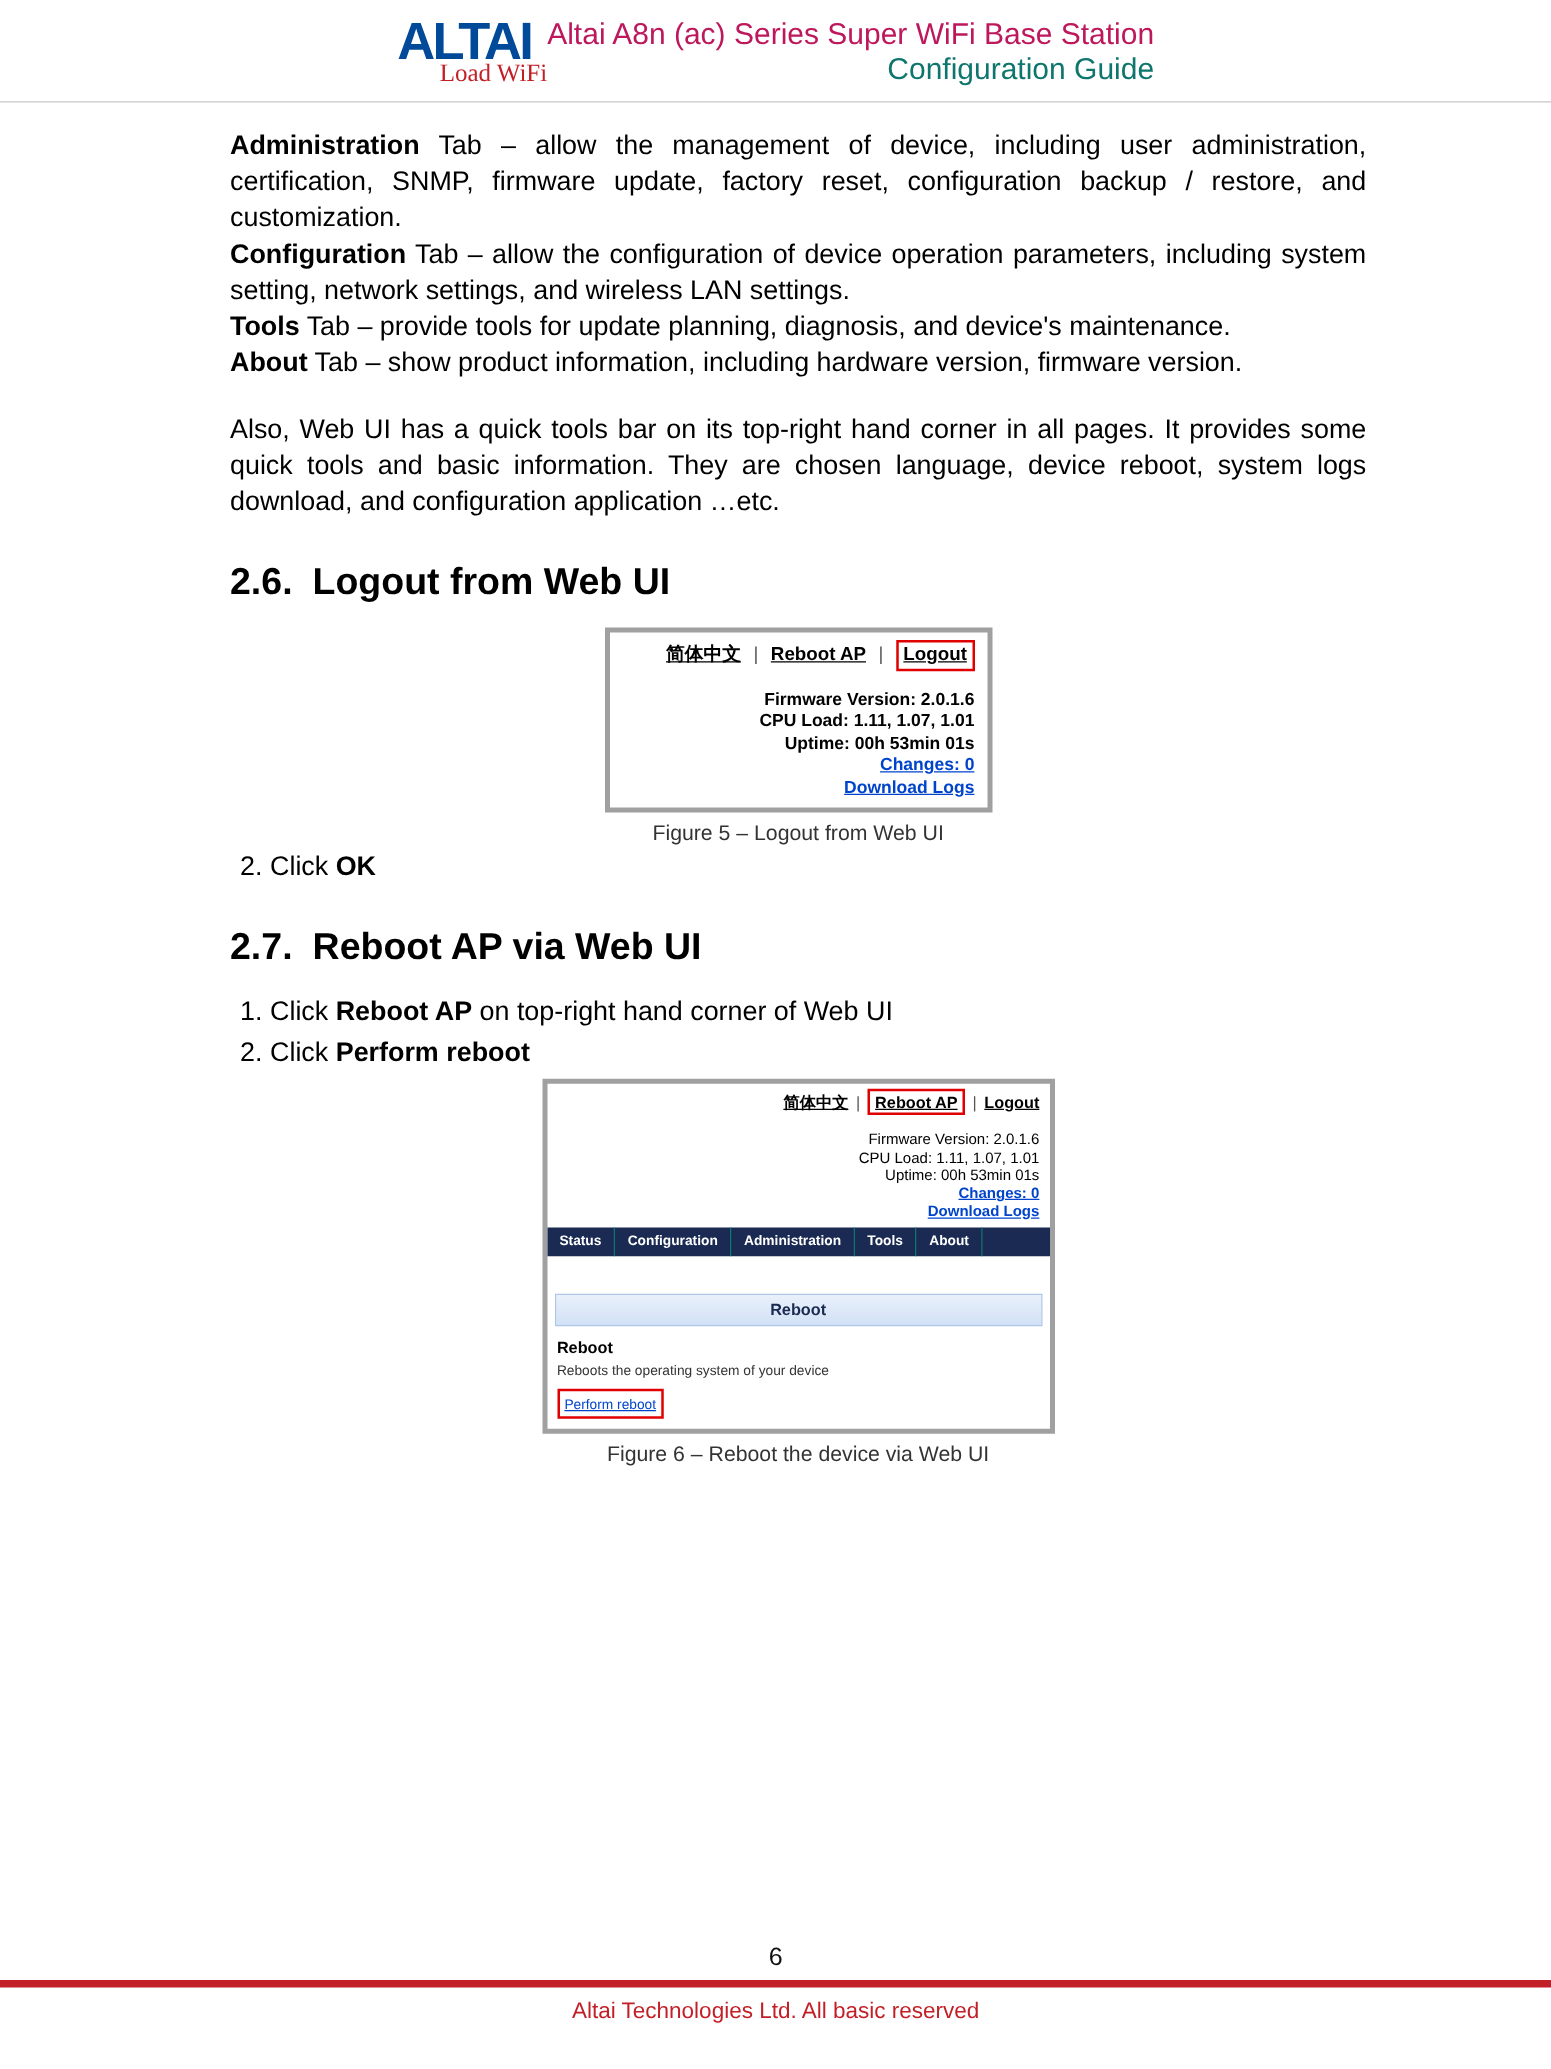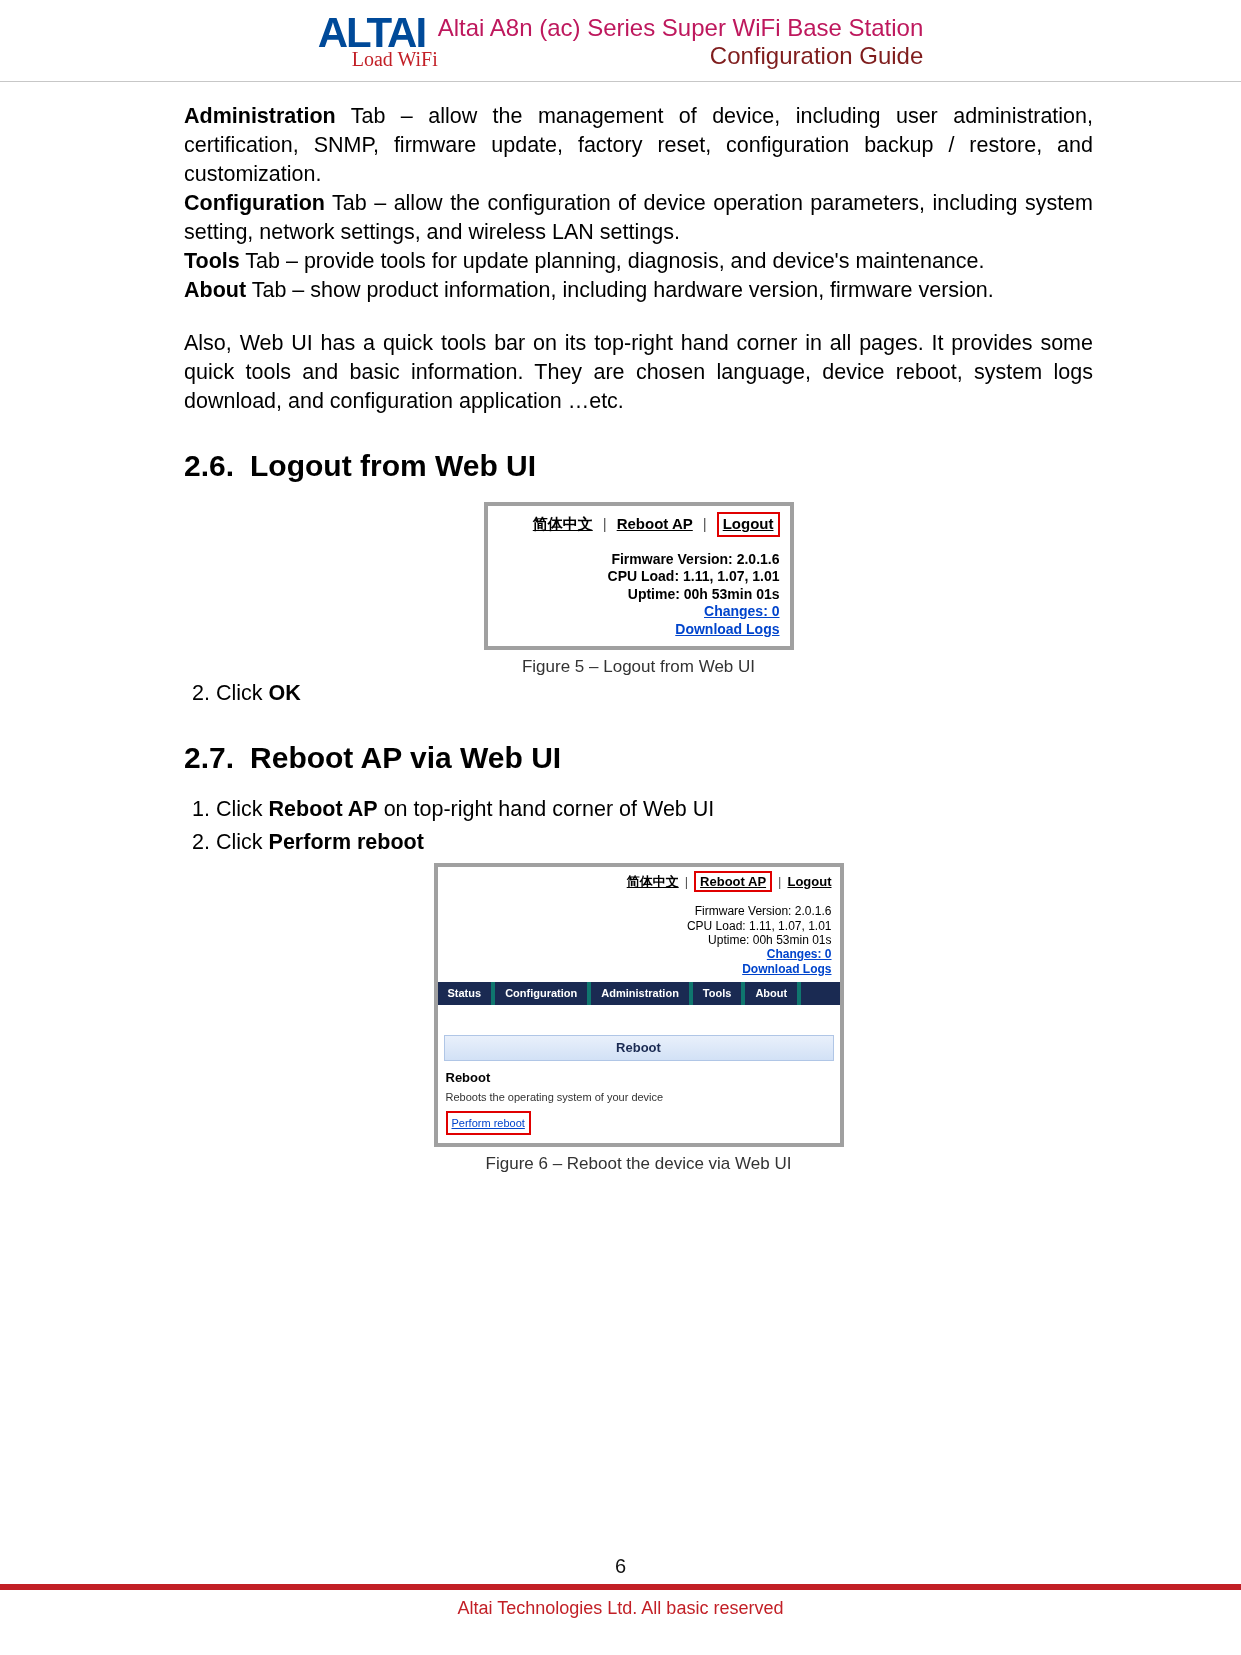--- a/index.html
+++ b/index.html
@@ -28,21 +28,21 @@
   }
   .logo-super {
     font-family: "Segoe Script", "Brush Script MT", cursive;
     font-size: 20px;
     color: #c21f26;
     margin-left: 34px;
     margin-top: -4px;
   }
   .header-titles { text-align: right; font-size: 24px; line-height: 1.15; }
   .header-title-red { color: #be185d; font-weight: 400; }
-  .header-title-gray { color: #7f1d1d; font-weight: 400; }
+  .header-title-gray { color: #0f766e; font-weight: 400; }
   .header-rule { border: none; border-top: 1px solid #c7c7c7; margin: 2px 0 0 0; }
 
   .content { padding: 20px 148px 40px 184px; font-size: 21.5px; line-height: 1.35; color: #000; }
   .content p { margin-bottom: 0; }
   .justify { text-align: justify; text-justify: inter-word; }
   .content .bold { font-weight: 700; }
   .spacer { height: 24px; }
 
   .section-head { font-size: 30px; font-weight: 700; margin: 30px 0 16px 0; display: flex; gap: 16px; }
   ol.steps { padding-left: 32px; }
@@ -80,21 +80,21 @@
     text-align: left;
     min-width: 410px;
   }
   .fig6-topbar { text-align: right; padding: 4px 8px; }
   .fig6-topbar .topbar-row { font-size: 13px; gap: 6px; margin-bottom: 8px; }
   .reboot-highlight { border: 2px solid #e00000; padding: 0 4px; font-weight: 700; text-decoration: underline; }
   .logout-plain { text-decoration: underline; font-weight: 700; }
   .fig6-info { text-align: right; font-size: 12px; line-height: 1.2; padding: 0 8px 6px 8px; font-weight: 400; }
   .nav-tabs { display: flex; background: #1a2a52; }
   .nav-tabs .tab {
-    color: #fff; font-size: 11px; padding: 4px 10px; border-right: 4px solid #0f766e; font-weight: 700;
+    color: #fff; font-size: 11px; padding: 4px 10px; border-right: 1px solid #0f766e; font-weight: 700;
   }
   .reboot-bar {
     background: linear-gradient(#e9f0fb,#d2e1f6);
     border: 1px solid #b0c6e6;
     text-align: center;
     color: #1a2a52;
     font-weight: 700;
     font-size: 13px;
     padding: 3px 0;
     margin: 30px 6px 6px 6px;

